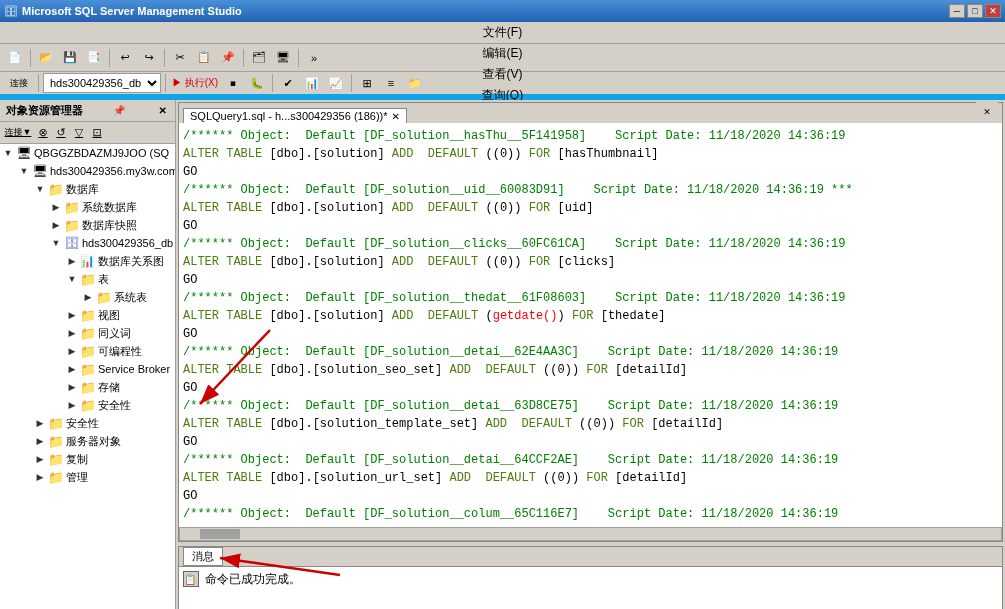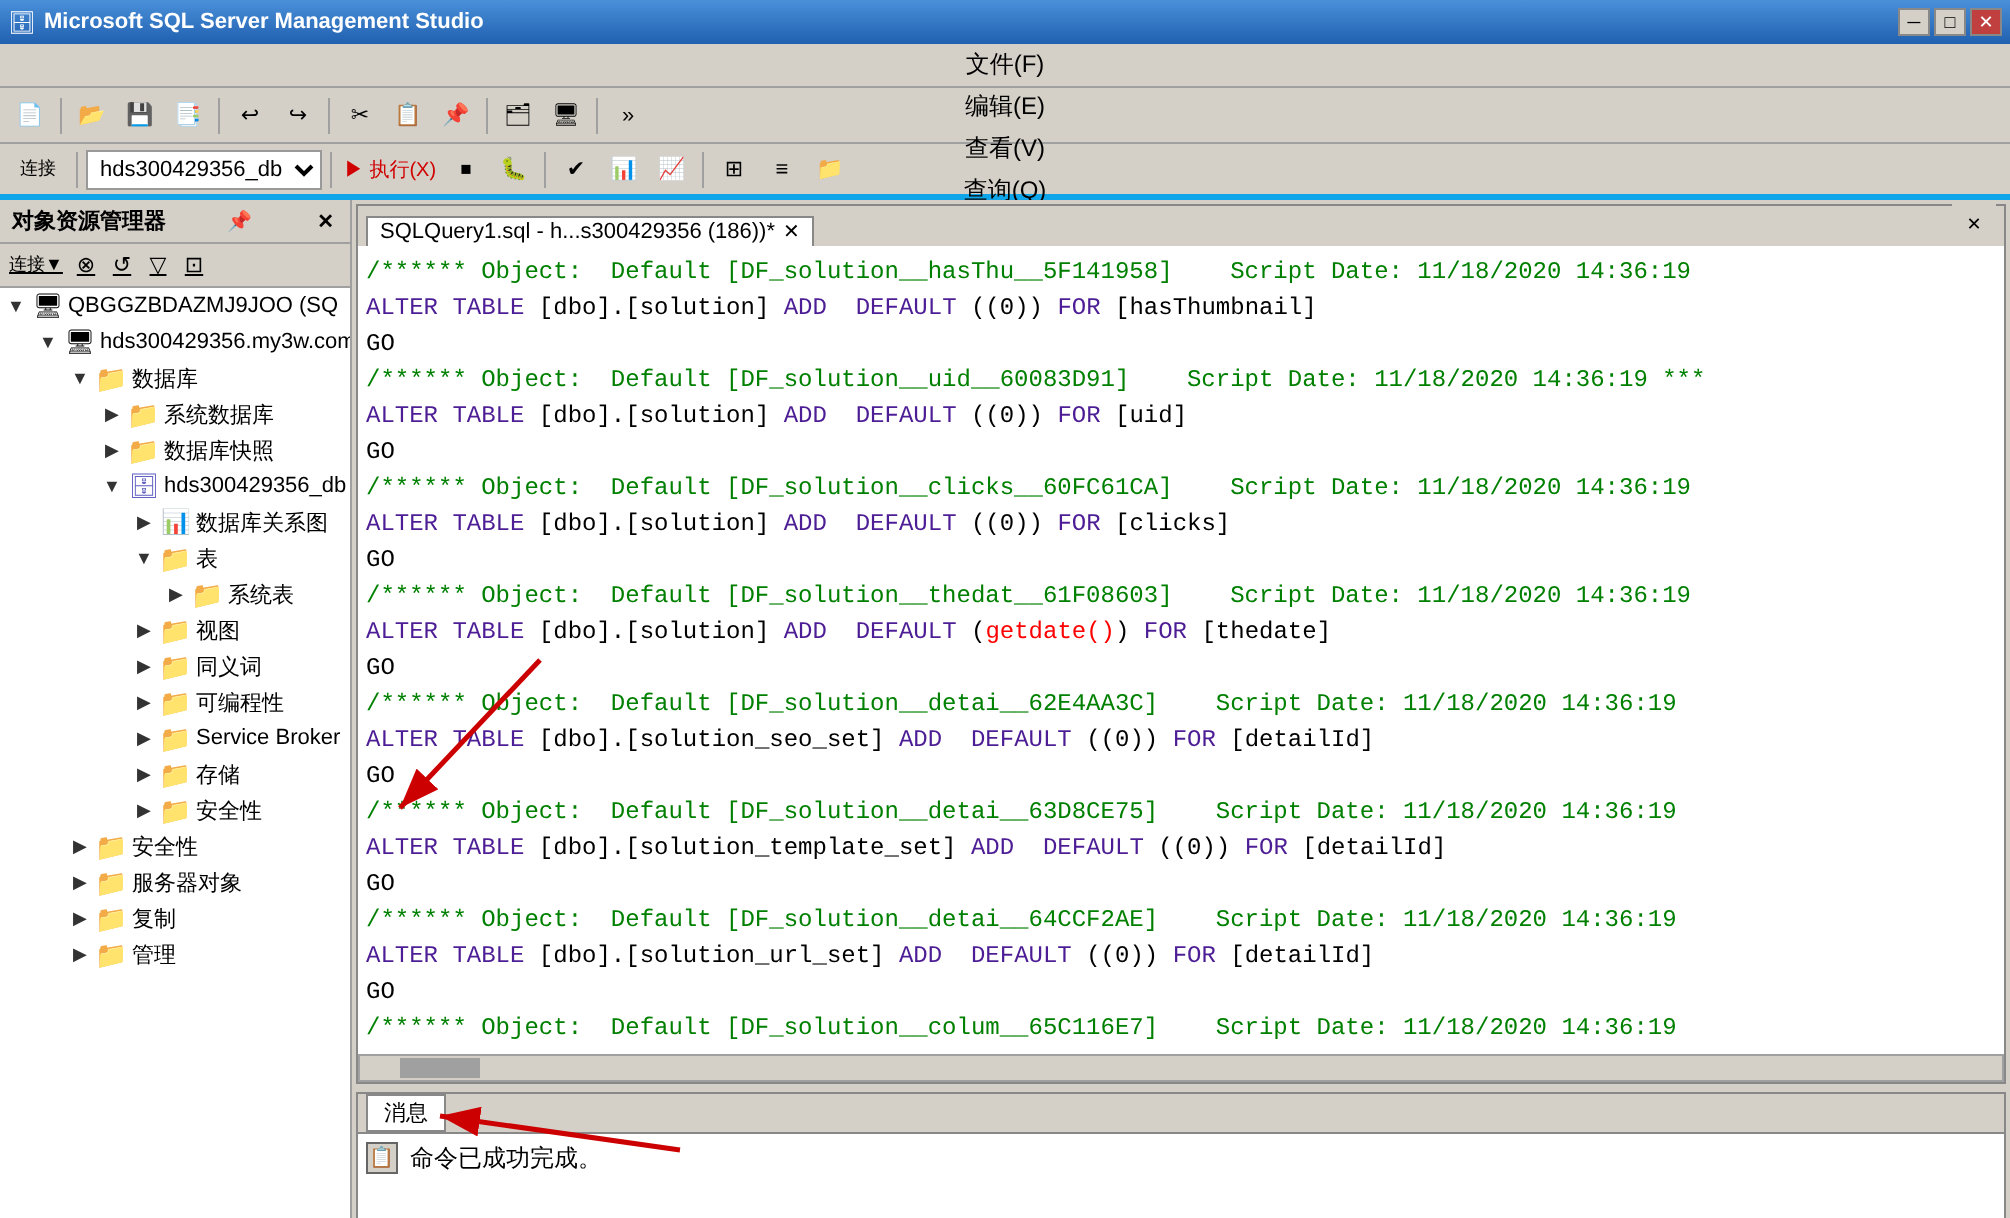--- a/index.html
+++ b/index.html
@@ -14,21 +14,21 @@
     .menu-bar { background: #d4d0c8; height: 22px; display: flex; align-items: center; padding: 0 4px; border-bottom: 1px solid #a0a0a0; font-size: 12px; flex-direction: column; }
     .menu-item { padding: 2px 6px; cursor: pointer; }
 
     
     .toolbar { background: #d4d0c8; height: 28px; display: flex; align-items: center; padding: 2px 4px; border-bottom: 1px solid #a0a0a0; gap: 2px; }
     .tb-btn { width: 22px; height: 22px; background: #d4d0c8; border: 1px solid transparent; display: flex; align-items: center; justify-content: center; cursor: pointer; font-size: 11px; }
     .tb-sep { width: 1px; height: 18px; background: #a0a0a0; margin: 0 2px; }
     .tb-dropdown { height: 20px; background: white; border: 1px solid #999; padding: 0 2px; font-size: 11px; min-width: 80px; }
 
     
-    .toolbar2 { background: #d4d0c8; height: 28px; display: flex; align-items: center; padding: 2px 4px; border-bottom: 3px solid #0ea5e9; gap: 2px; }
+    .toolbar2 { background: #d4d0c8; height: 28px; display: flex; align-items: center; padding: 2px 4px; border-bottom: 6px solid #0ea5e9; gap: 2px; }
 
     
     .main-area { display: flex; height: calc(609px - 22px - 22px - 28px - 28px); }
 
     
     .obj-explorer { width: 176px; background: white; border-right: 1px solid #a0a0a0; display: flex; flex-direction: column; }
     .obj-explorer-header { background: #d4d0c8; padding: 3px 6px; font-size: 11px; font-weight: bold; border-bottom: 1px solid #a0a0a0; display: flex; align-items: center; justify-content: space-between; }
     .obj-explorer-toolbar { background: #d4d0c8; height: 22px; display: flex; align-items: center; padding: 0 2px; border-bottom: 1px solid #a0a0a0; text-decoration: underline; }
     .obj-explorer-toolbar .tb-btn { width: 18px; height: 18px; }
     .obj-tree { flex: 1; overflow: auto; font-size: 12px; background: white; }
@@ -42,21 +42,21 @@
     .content-area { flex: 1; display: flex; flex-direction: column; background: #d4d0c8; }
 
     
     .sql-editor-container { flex: 1; display: flex; flex-direction: column; background: white; margin: 0; border: 1px solid #888; }
     .sql-tab-bar { background: #d4d0c8; height: 20px; display: flex; align-items: flex-end; padding: 0 4px; }
     .sql-tab { background: white; border: 1px solid #888; border-bottom: none; padding: 1px 6px; font-size: 11px; cursor: pointer; display: flex; align-items: center; gap: 4px; }
     .sql-tab-close { font-size: 10px; cursor: pointer; }
     .sql-editor { flex: 1; background: white; font-family: Consolas, 'Courier New', monospace; font-size: 12px; overflow: auto; padding: 4px; color: #000; line-height: 1.5; }
     .sql-line { white-space: pre; }
     .sql-comment { color: #008000; }
-    .sql-keyword { color: #4c1d95; }
+    .sql-keyword { color: #4d7c0f; }
     .sql-string { color: #ff0000; }
 
     
     .results-panel { height: 90px; background: white; border-top: 1px solid #888; border: 1px solid #888; margin-top: 2px; display: flex; flex-direction: column; }
     .results-tab-bar { background: #d4d0c8; height: 20px; display: flex; align-items: center; padding: 0 4px; border-bottom: 1px solid #888; }
     .results-tab { font-size: 11px; padding: 1px 8px; cursor: pointer; border: 1px solid #888; background: white; margin-right: 2px; }
     .results-content { flex: 1; padding: 4px; font-size: 12px; overflow: auto; display: flex; align-items: flex-start; gap: 6px; }
     .msg-icon { width: 16px; height: 16px; background: #d4d0c8; border: 1px solid #666; display: flex; align-items: center; justify-content: center; font-size: 10px; }
 
     

